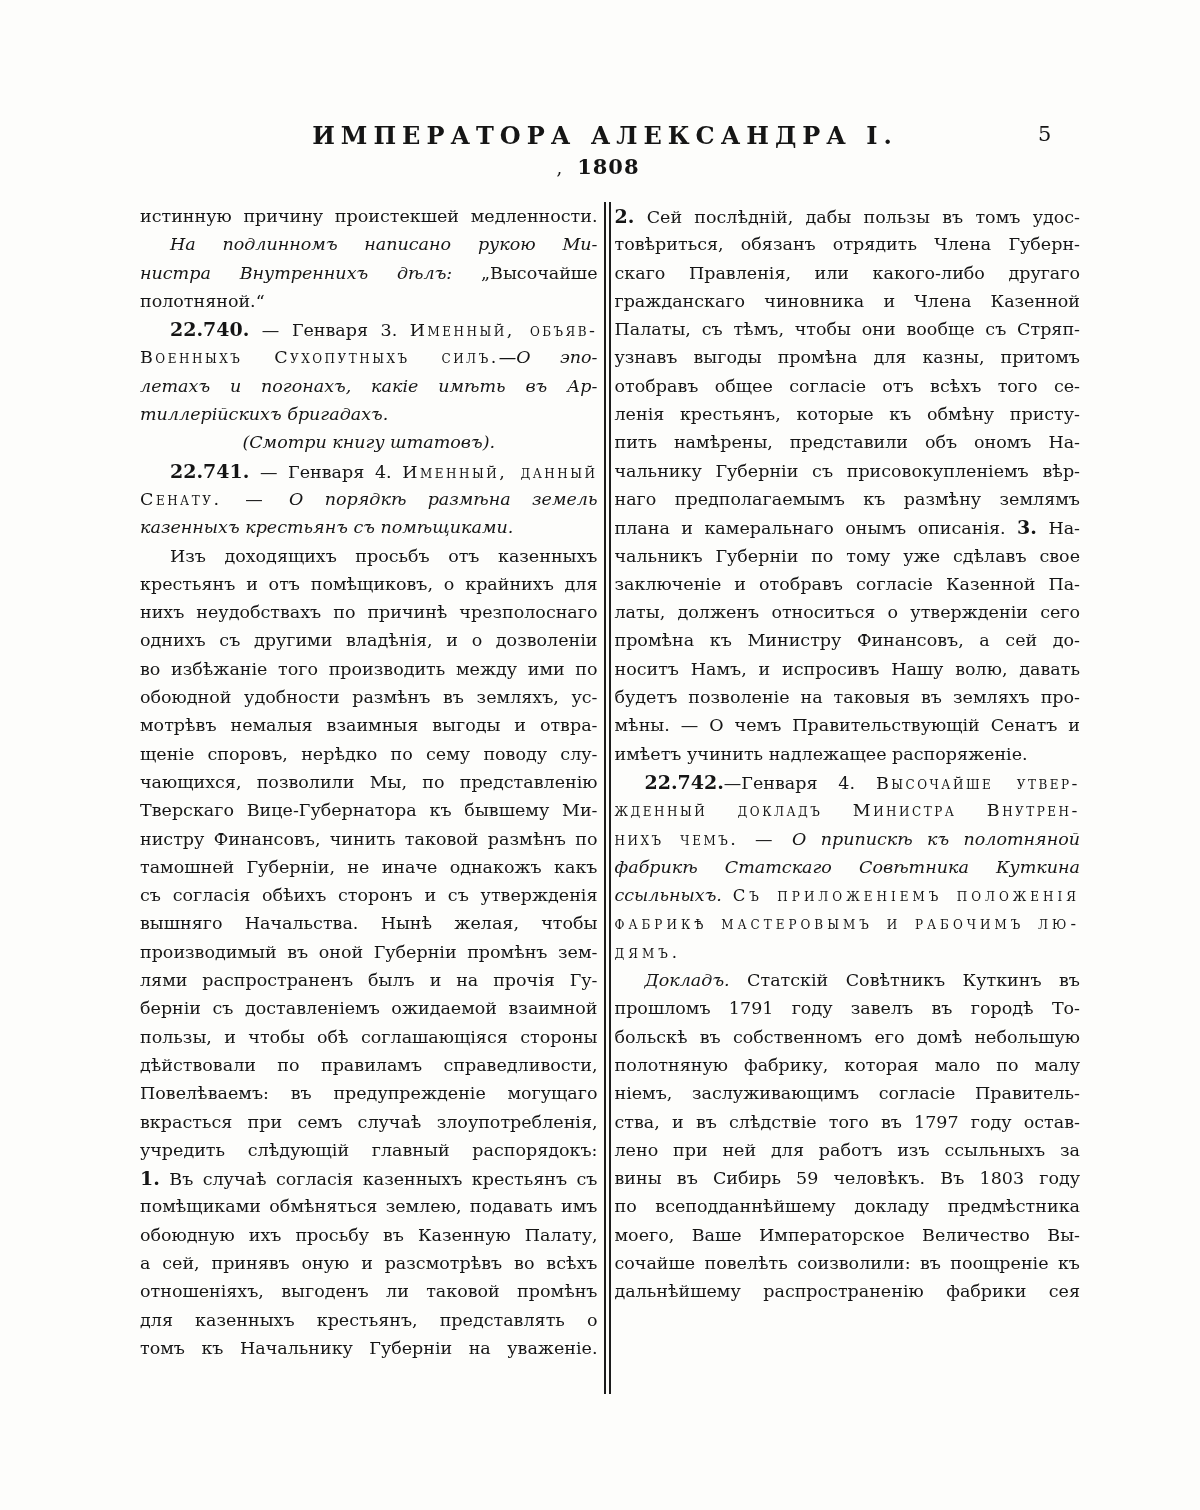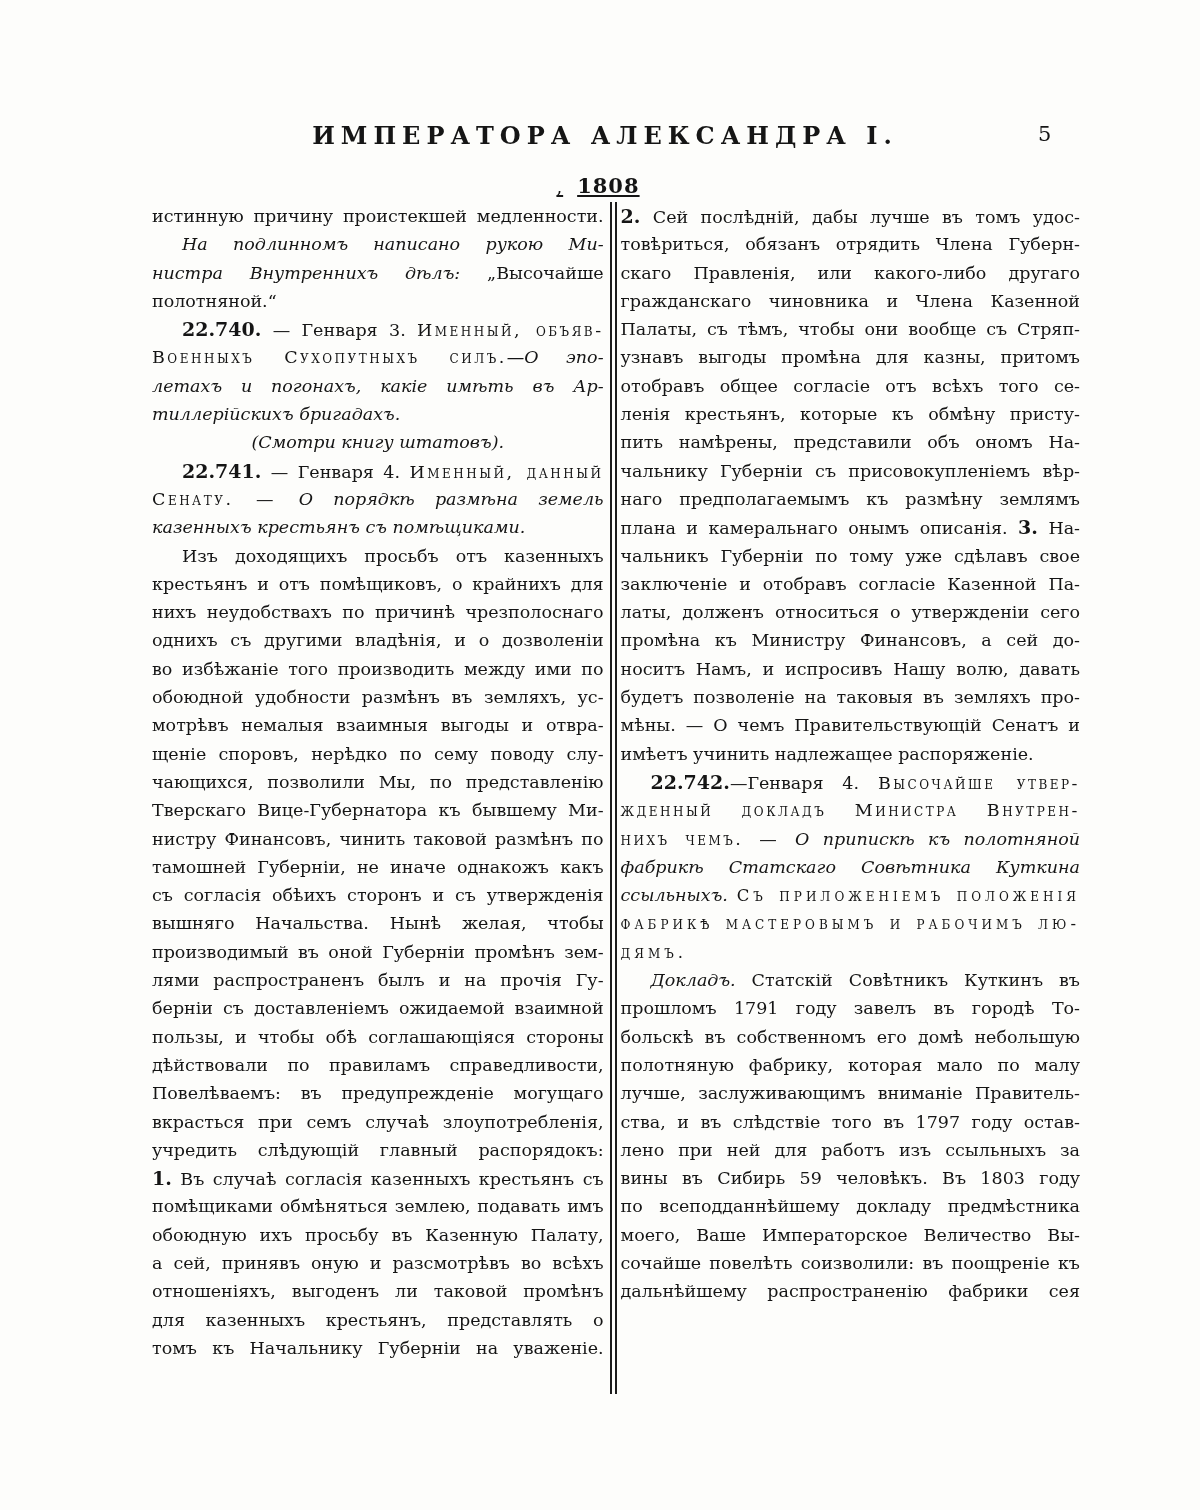--- a/index.html
+++ b/index.html
@@ -21,42 +21,41 @@
     letter-spacing:6px;
     white-space:nowrap;
   }
   .hdr-pagenum{
     position:absolute;
     top:122px;left:1038px;
     font-size:21px;
   }
   .year-row{
     position:absolute;
-    top:173px;left:598px;
+    top:154px;left:598px;
     transform:translateX(-50%);
     font-size:21px;
     font-weight:700;
     letter-spacing:1px;
     white-space:nowrap;
-    text-decoration:underline;
   }
   .year-comma{
     font-weight:400;
     margin-right:14px;
     font-size:18px;
   }
   .columns{
     position:absolute;
     top:202px;left:140px;
     width:940px;
     display:flex;
     align-items:flex-start;
   }
   .col{font-size:17.5px;}
-  .col-left{width:458px;margin-left:12px;}
+  .col-left{width:458px;}
   .col-right{width:466px;}
   .divider{
     width:3px;
     height:1192px;
     margin-left:6px;margin-right:4px;
     border-left:2px solid #1c1c1c;
     border-right:2px solid #1c1c1c;
   }
   .tl{
     height:28.3px;
@@ -125,21 +124,21 @@
         <div class="tl j"><span class="sg-b">1.</span><span class="sg-n"> Въ случаѣ согласія казенныхъ крестьянъ съ</span></div>
         <div class="tl j"><span class="sg-n">помѣщиками обмѣняться землею, подавать имъ</span></div>
         <div class="tl j"><span class="sg-n">обоюдную ихъ просьбу въ Казенную Палату,</span></div>
         <div class="tl j"><span class="sg-n">а сей, принявъ оную и разсмотрѣвъ во всѣхъ</span></div>
         <div class="tl j"><span class="sg-n">отношеніяхъ, выгоденъ ли таковой промѣнъ</span></div>
         <div class="tl j"><span class="sg-n">для казенныхъ крестьянъ, представлять о</span></div>
         <div class="tl j"><span class="sg-n">томъ къ Начальнику Губерніи на уваженіе.</span></div>
       </div>
     <div class="divider"></div>
     <div class="col col-right" id="col-right">
-        <div class="tl j"><span class="sg-b">2.</span><span class="sg-n"> Сей послѣдній, дабы лучше въ томъ удос-</span></div>
+        <div class="tl j"><span class="sg-b">2.</span><span class="sg-n"> Сей послѣдній, дабы пользы въ томъ удос-</span></div>
         <div class="tl j"><span class="sg-n">товѣриться, обязанъ отрядить Члена Губерн-</span></div>
         <div class="tl j"><span class="sg-n">скаго Правленія, или какого-либо другаго</span></div>
         <div class="tl j"><span class="sg-n">гражданскаго чиновника и Члена Казенной</span></div>
         <div class="tl j"><span class="sg-n">Палаты, съ тѣмъ, чтобы они вообще съ Стряп-</span></div>
         <div class="tl j"><span class="sg-n">узнавъ выгоды промѣна для казны, притомъ</span></div>
         <div class="tl j"><span class="sg-n">отобравъ общее согласіе отъ всѣхъ того се-</span></div>
         <div class="tl j"><span class="sg-n">ленія крестьянъ, которые къ обмѣну присту-</span></div>
         <div class="tl j"><span class="sg-n">пить намѣрены, представили объ ономъ На-</span></div>
         <div class="tl j"><span class="sg-n">чальнику Губерніи съ присовокупленіемъ вѣр-</span></div>
         <div class="tl j"><span class="sg-n">наго предполагаемымъ къ размѣну землямъ</span></div>
@@ -156,21 +155,21 @@
         <div class="tl j"><span class="sg-sc">жденный докладъ Министра Внутрен-</span></div>
         <div class="tl j"><span class="sg-sc">нихъ чемъ. — </span><span class="sg-i">О припискѣ къ полотняной</span></div>
         <div class="tl j"><span class="sg-i">фабрикѣ Статскаго Совѣтника Куткина</span></div>
         <div class="tl j"><span class="sg-i">ссыльныхъ. </span><span class="sg-scw">Съ приложеніемъ положенія</span></div>
         <div class="tl j"><span class="sg-scw">фабрикѣ мастеровымъ и рабочимъ лю-</span></div>
         <div class="tl l"><span class="sg-scw">дямъ.</span></div>
         <div class="tl j ind"><span class="sg-i">Докладъ.</span><span class="sg-n"> Статскій Совѣтникъ Куткинъ въ</span></div>
         <div class="tl j"><span class="sg-n">прошломъ 1791 году завелъ въ городѣ То-</span></div>
         <div class="tl j"><span class="sg-n">больскѣ въ собственномъ его домѣ небольшую</span></div>
         <div class="tl j"><span class="sg-n">полотняную фабрику, которая мало по малу</span></div>
-        <div class="tl j"><span class="sg-n">лучше, заслуживающимъ вниманіе Правитель-</span></div>
+        <div class="tl j"><span class="sg-n">ніемъ, заслуживающимъ согласіе Правитель-</span></div>
         <div class="tl j"><span class="sg-n">ства, и въ слѣдствіе того въ 1797 году остав-</span></div>
         <div class="tl j"><span class="sg-n">лено при ней для работъ изъ ссыльныхъ за</span></div>
         <div class="tl j"><span class="sg-n">вины въ Сибирь 59 человѣкъ. Въ 1803 году</span></div>
         <div class="tl j"><span class="sg-n">по всеподданнѣйшему докладу предмѣстника</span></div>
         <div class="tl j"><span class="sg-n">моего, Ваше Императорское Величество Вы-</span></div>
         <div class="tl j"><span class="sg-n">сочайше повелѣть соизволили: въ поощреніе къ</span></div>
         <div class="tl j"><span class="sg-n">дальнѣйшему распространенію фабрики сея</span></div>
       </div>
   </div>
 </div>

